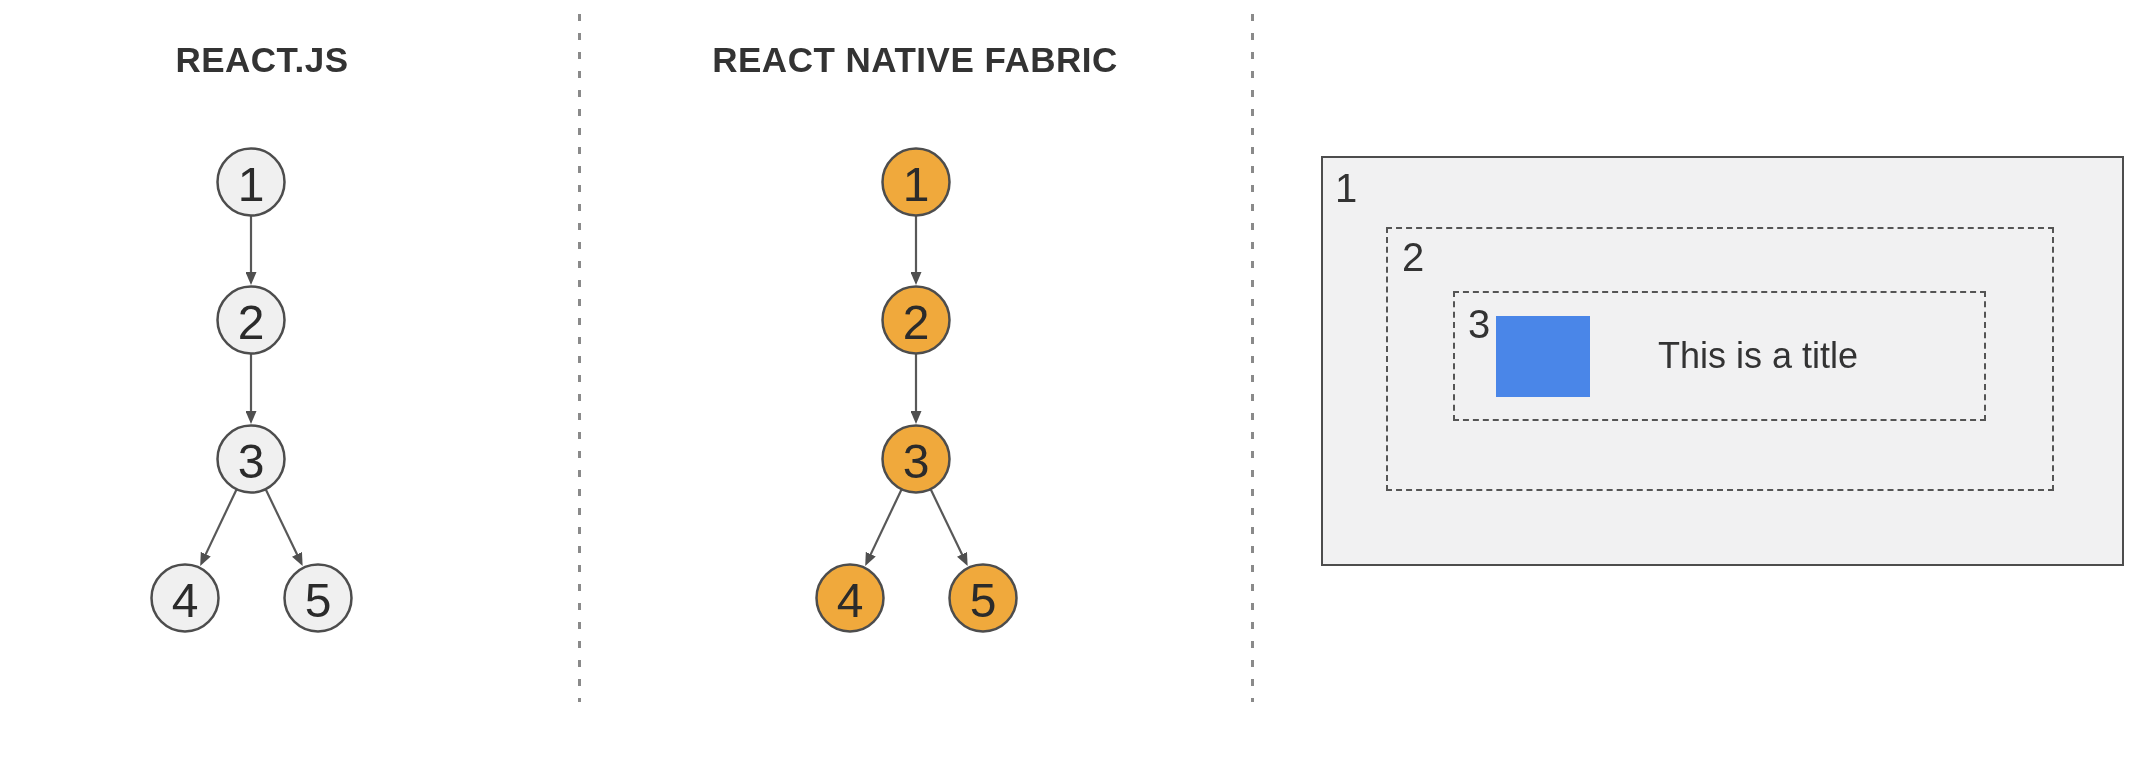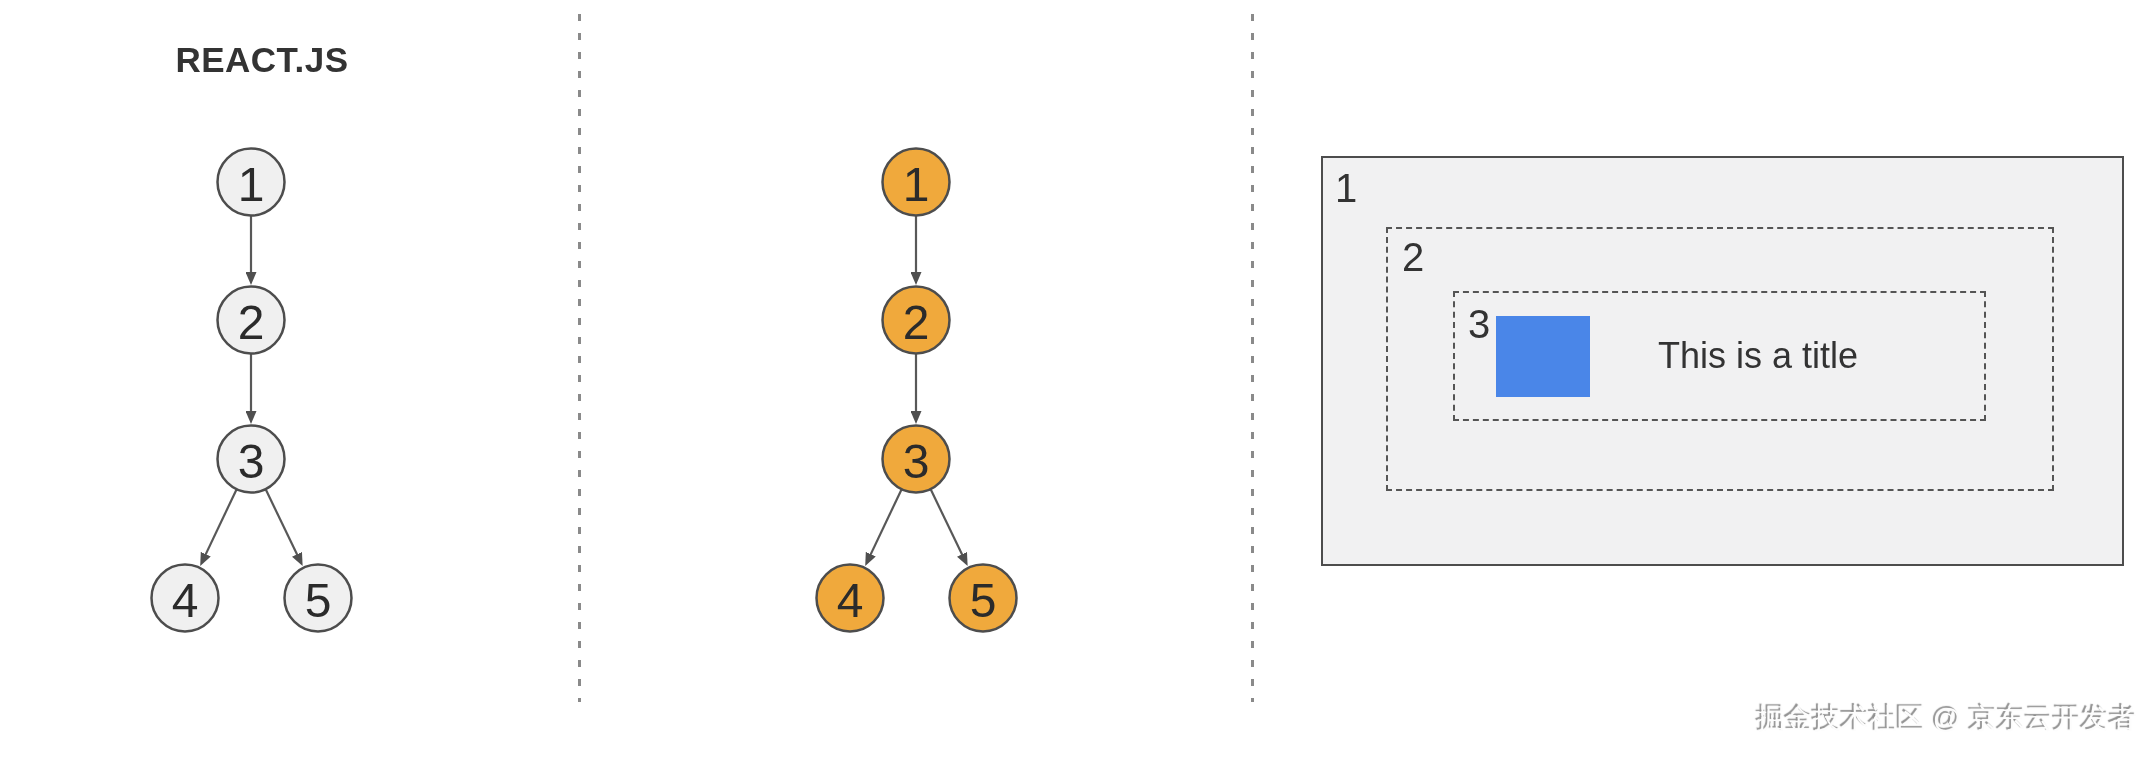--- a/index.html
+++ b/index.html
@@ -93,20 +93,21 @@
     <g>
       <circle cx="104" cy="478" r="33.5" fill="#f0f0f0"></circle>
       <text x="104" y="480">4</text>
     </g>
     <g>
       <circle cx="237" cy="478" r="33.5" fill="#f0f0f0"></circle>
       <text x="237" y="480">5</text>
     </g>
   </svg>
 
+  <div class="panel-title" style="left:915px">REACT NATIVE FABRIC</div>
   <svg class="tree" style="left:746px" width="340" height="560" viewBox="0 0 340 560">
     <defs>
       <marker id="ah1" markerUnits="userSpaceOnUse" markerWidth="14" markerHeight="11" refX="3" refY="5.5" orient="auto">
         <path d="M0,0 L13,5.5 L0,11 Z" fill="#4f4f4f"></path>
       </marker>
     </defs>
     <line x1="170" y1="96" x2="170" y2="155" marker-end="url(#ah1)"></line>
     <line x1="170" y1="234" x2="170" y2="294" marker-end="url(#ah1)"></line>
     <line x1="155.4" y1="369.7" x2="123.5" y2="436.9" marker-end="url(#ah1)"></line>
     <line x1="184.8" y1="369.6" x2="217.3" y2="437" marker-end="url(#ah1)"></line>
@@ -138,15 +139,14 @@
     <div class="view2">
       <span class="view-label">2</span>
       <div class="view3">
         <span class="view-label">3</span>
         <div class="image-box" style="background: rgb(74, 134, 232);"></div>
         <div class="screen-title">This is a title</div>
       </div>
     </div>
   </div>
 
-  <div class="watermark">掘金技术社区 @ 京东云开发者</div>
 
 </div>
 
 </body></html>

